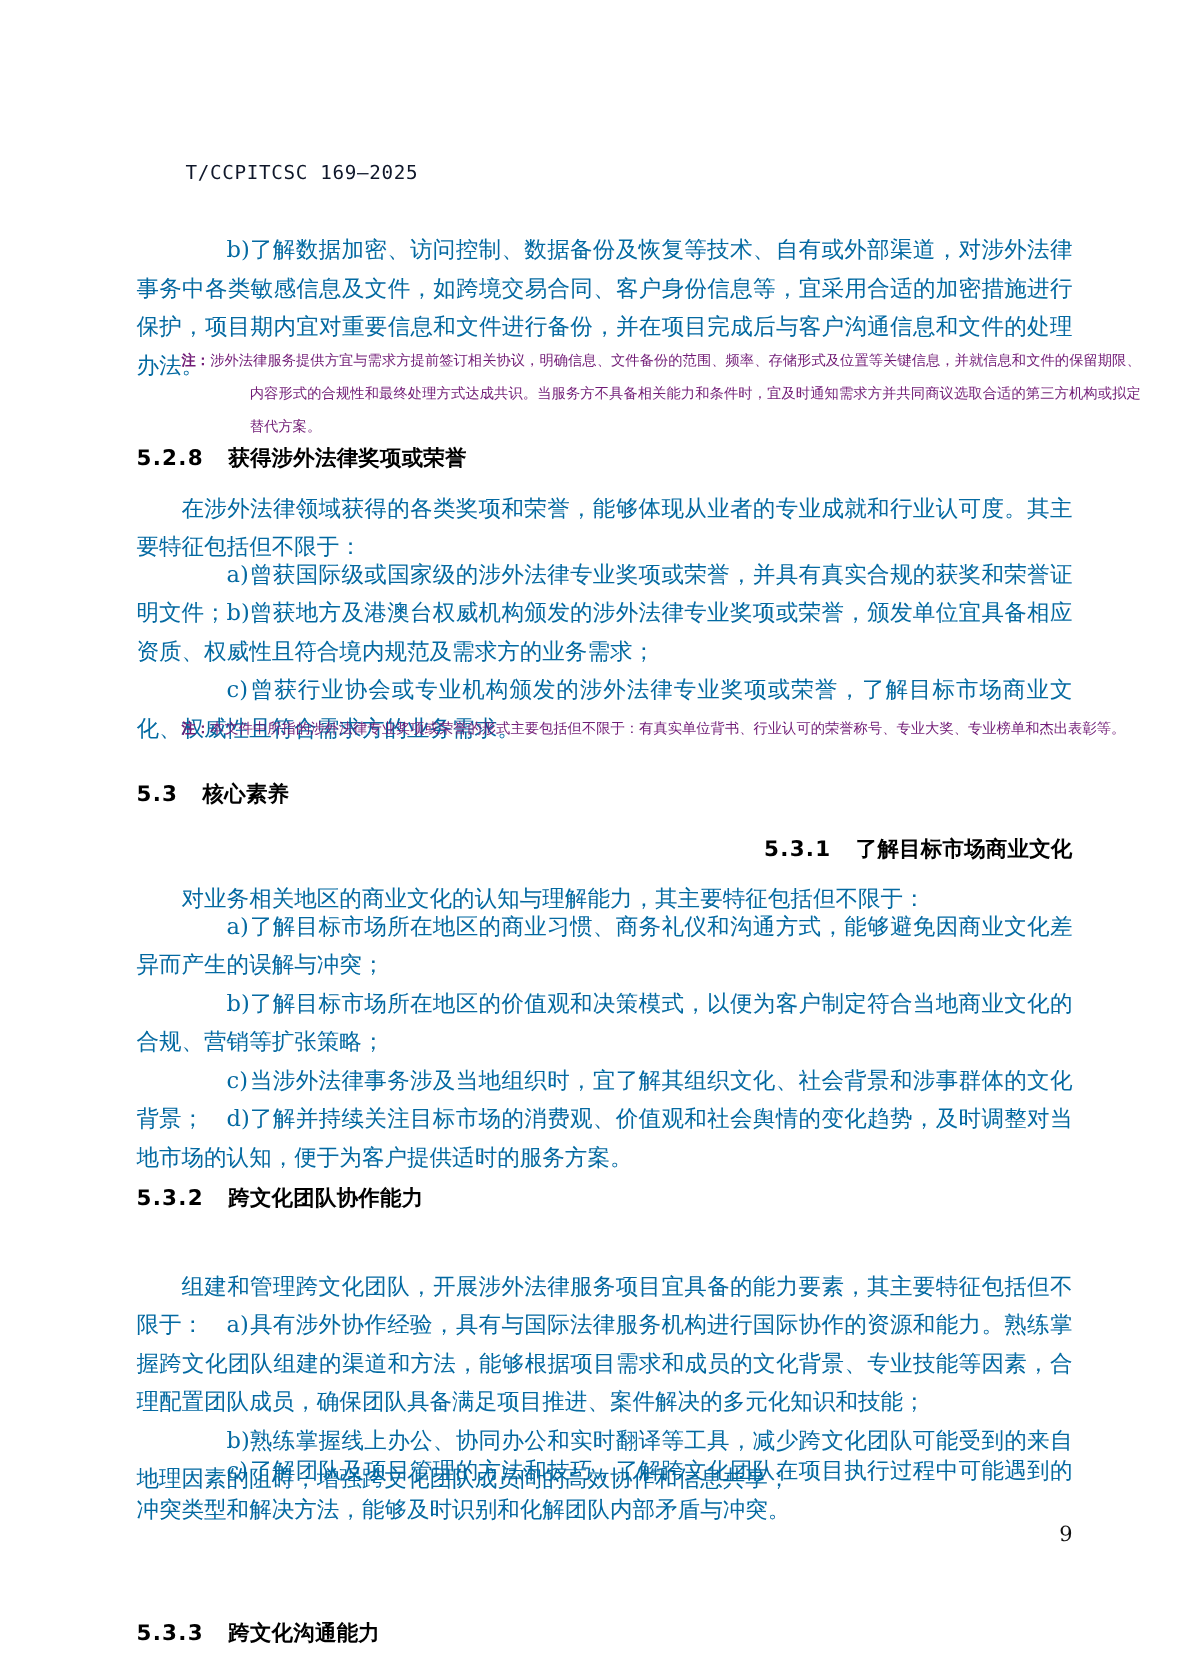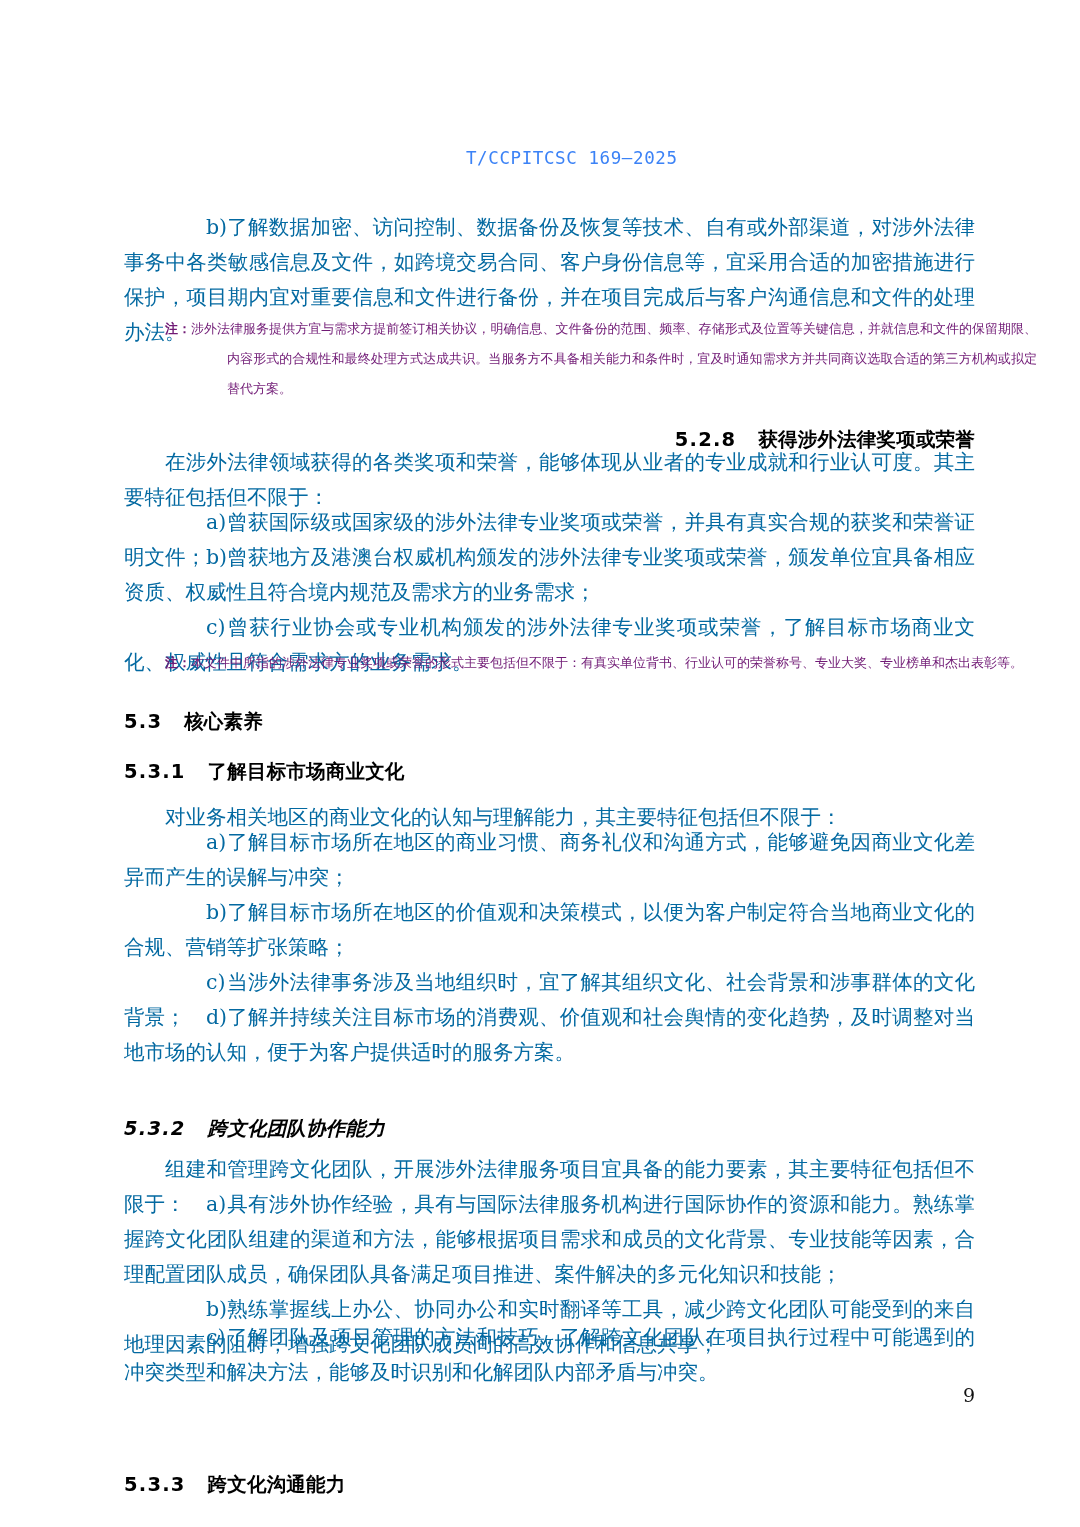--- a/index.html
+++ b/index.html
@@ -25,25 +25,25 @@
     top: 0;
     width: 851px;
   }
 
   
   .running-header {
     position: absolute;
     left: 124px;
     top: 128px;
     width: 851px;
-    text-align: center;
+    text-align: left;
     font-family: "DejaVu Sans Mono", monospace;
     font-size: 17.5px;
     letter-spacing: 0.6px;
-    color: #3b82f6;
+    color: #0f172a;
     white-space: pre;
   }
 
   
   .block {
     position: absolute;
     width: 851px;
     left: 0;
   }
 
@@ -137,21 +137,21 @@
   <div class="content">
 
     <div class="block" style="top:210px;">
       <p class="listitem"><span class="marker">b)</span><span>了解数据加密、访问控制、数据备份及恢复等技术、自有或外部渠道，对涉外法律事务中各类敏感信息及文件，如跨境交易合同、客户身份信息等，宜采用合适的加密措施进行保护，项目期内宜对重要信息和文件进行备份，并在项目完成后与客户沟通信息和文件的处理办法。</span></p>
     </div>
 
     <div class="note" style="top:314px;">
       <span class="note-label">注：</span><span>涉外法律服务提供方宜与需求方提前签订相关协议，明确信息、文件备份的范围、频率、存储形式及位置等关键信息，并就信息和文件的保留期限、内容形式的合规性和最终处理方式达成共识。当服务方不具备相关能力和条件时，宜及时通知需求方并共同商议选取合适的第三方机构或拟定替代方案。</span>
     </div>
 
-    <div class="heading" style="top:425px;text-align:right;"><span class="num">5.2.8</span><span class="gap"></span><span>获得涉外法律奖项或荣誉</span></div>
+    <div class="heading" style="top:402px;"><span class="num">5.2.8</span><span class="gap"></span><span>获得涉外法律奖项或荣誉</span></div>
 
     <div class="block" style="top:445px;">
       <p class="indent">在涉外法律领域获得的各类奖项和荣誉，能够体现从业者的专业成就和行业认可度。其主要特征包括但不限于：</p>
     </div>
 
     <div class="block" style="top:505px;">
       <p class="listitem"><span class="marker">a)</span><span>曾获国际级或国家级的涉外法律专业奖项或荣誉，并具有真实合规的获奖和荣誉证明文件；</span></p>
     </div>
     <div class="block" style="top:540px;">
       <p class="listitem"><span class="marker">b)</span><span>曾获地方及港澳台权威机构颁发的涉外法律专业奖项或荣誉，颁发单位宜具备相应资质、权威性且符合境内规范及需求方的业务需求；</span></p>
@@ -159,40 +159,40 @@
     <div class="block" style="top:610px;">
       <p class="listitem"><span class="marker">c)</span><span>曾获行业协会或专业机构颁发的涉外法律专业奖项或荣誉，了解目标市场商业文化、权威性且符合需求方的业务需求。</span></p>
     </div>
 
     <div class="note" style="top:648px;">
       <span class="note-label">注：</span><span>本文件中所指的涉外法律专业奖项或荣誉的形式主要包括但不限于：有真实单位背书、行业认可的荣誉称号、专业大奖、专业榜单和杰出表彰等。</span>
     </div>
 
     <div class="heading" style="top:707px;"><span class="num">5.3</span><span class="gap"></span><span>核心素养</span></div>
 
-    <div class="heading" style="top:757px;"><span class="num">5.3.1</span><span class="gap"></span><span>了解目标市场商业文化</span></div>
+    <div class="heading" style="top:757px;text-align:right;"><span class="num">5.3.1</span><span class="gap"></span><span>了解目标市场商业文化</span></div>
 
     <div class="block" style="top:800px;">
       <p class="indent">对业务相关地区的商业文化的认知与理解能力，其主要特征包括但不限于：</p>
     </div>
 
     <div class="block" style="top:825px;">
       <p class="listitem"><span class="marker">a)</span><span>了解目标市场所在地区的商业习惯、商务礼仪和沟通方式，能够避免因商业文化差异而产生的误解与冲突；</span></p>
     </div>
     <div class="block" style="top:895px;">
       <p class="listitem"><span class="marker">b)</span><span>了解目标市场所在地区的价值观和决策模式，以便为客户制定符合当地商业文化的合规、营销等扩张策略；</span></p>
     </div>
     <div class="block" style="top:965px;">
       <p class="listitem"><span class="marker">c)</span><span>当涉外法律事务涉及当地组织时，宜了解其组织文化、社会背景和涉事群体的文化背景；</span></p>
     </div>
     <div class="block" style="top:1000px;">
       <p class="listitem"><span class="marker">d)</span><span>了解并持续关注目标市场的消费观、价值观和社会舆情的变化趋势，及时调整对当地市场的认知，便于为客户提供适时的服务方案。</span></p>
     </div>
 
-    <div class="heading" style="top:1114px;font-style:italic;"><span class="num">5.3.2</span><span class="gap"></span><span>跨文化团队协作能力</span></div>
+    <div class="heading" style="top:1074px;"><span class="num">5.3.2</span><span class="gap"></span><span>跨文化团队协作能力</span></div>
 
     <div class="block" style="top:1152px;">
       <p class="indent">组建和管理跨文化团队，开展涉外法律服务项目宜具备的能力要素，其主要特征包括但不限于：</p>
     </div>
 
     <div class="block" style="top:1187px;">
       <p class="listitem"><span class="marker">a)</span><span>具有涉外协作经验，具有与国际法律服务机构进行国际协作的资源和能力。熟练掌握跨文化团队组建的渠道和方法，能够根据项目需求和成员的文化背景、专业技能等因素，合理配置团队成员，确保团队具备满足项目推进、案件解决的多元化知识和技能；</span></p>
     </div>
     <div class="block" style="top:1292px;">
       <p class="listitem"><span class="marker">b)</span><span>熟练掌握线上办公、协同办公和实时翻译等工具，减少跨文化团队可能受到的来自地理因素的阻碍，增强跨文化团队成员间的高效协作和信息共享；</span></p>

